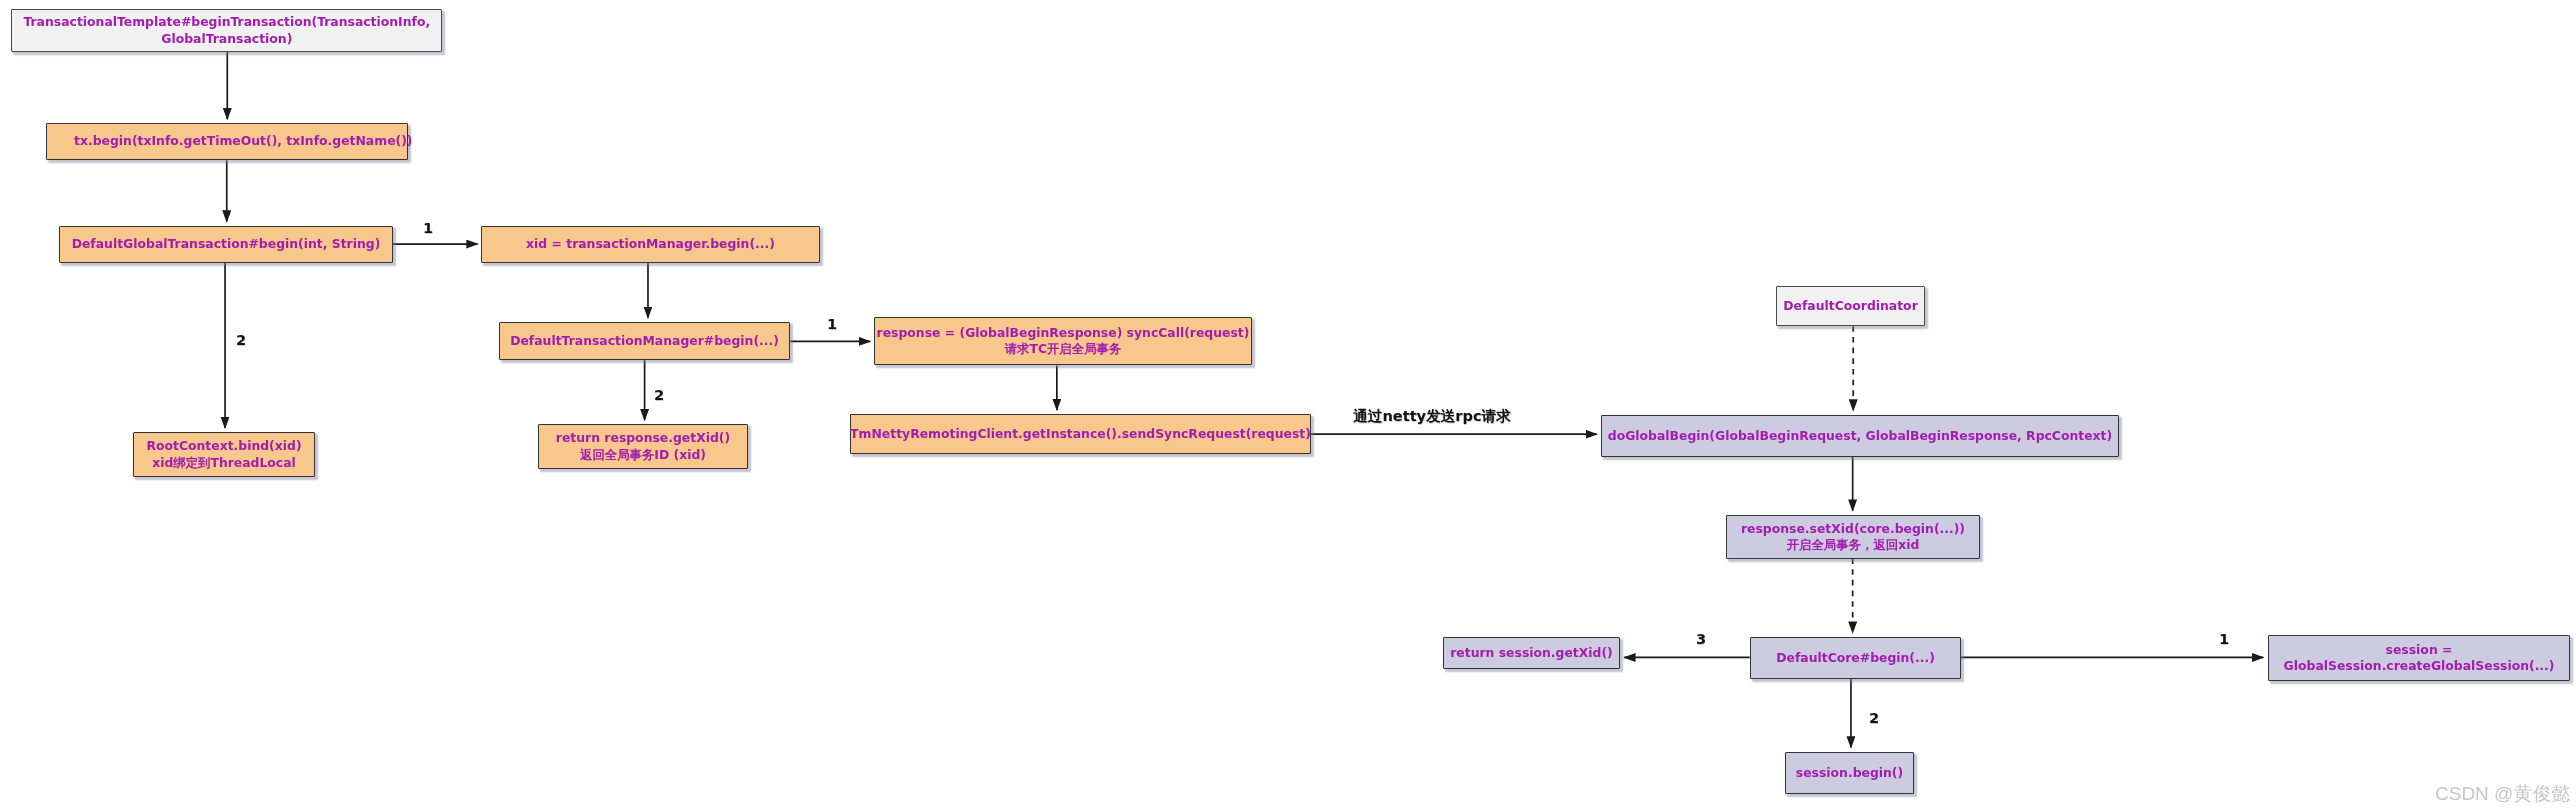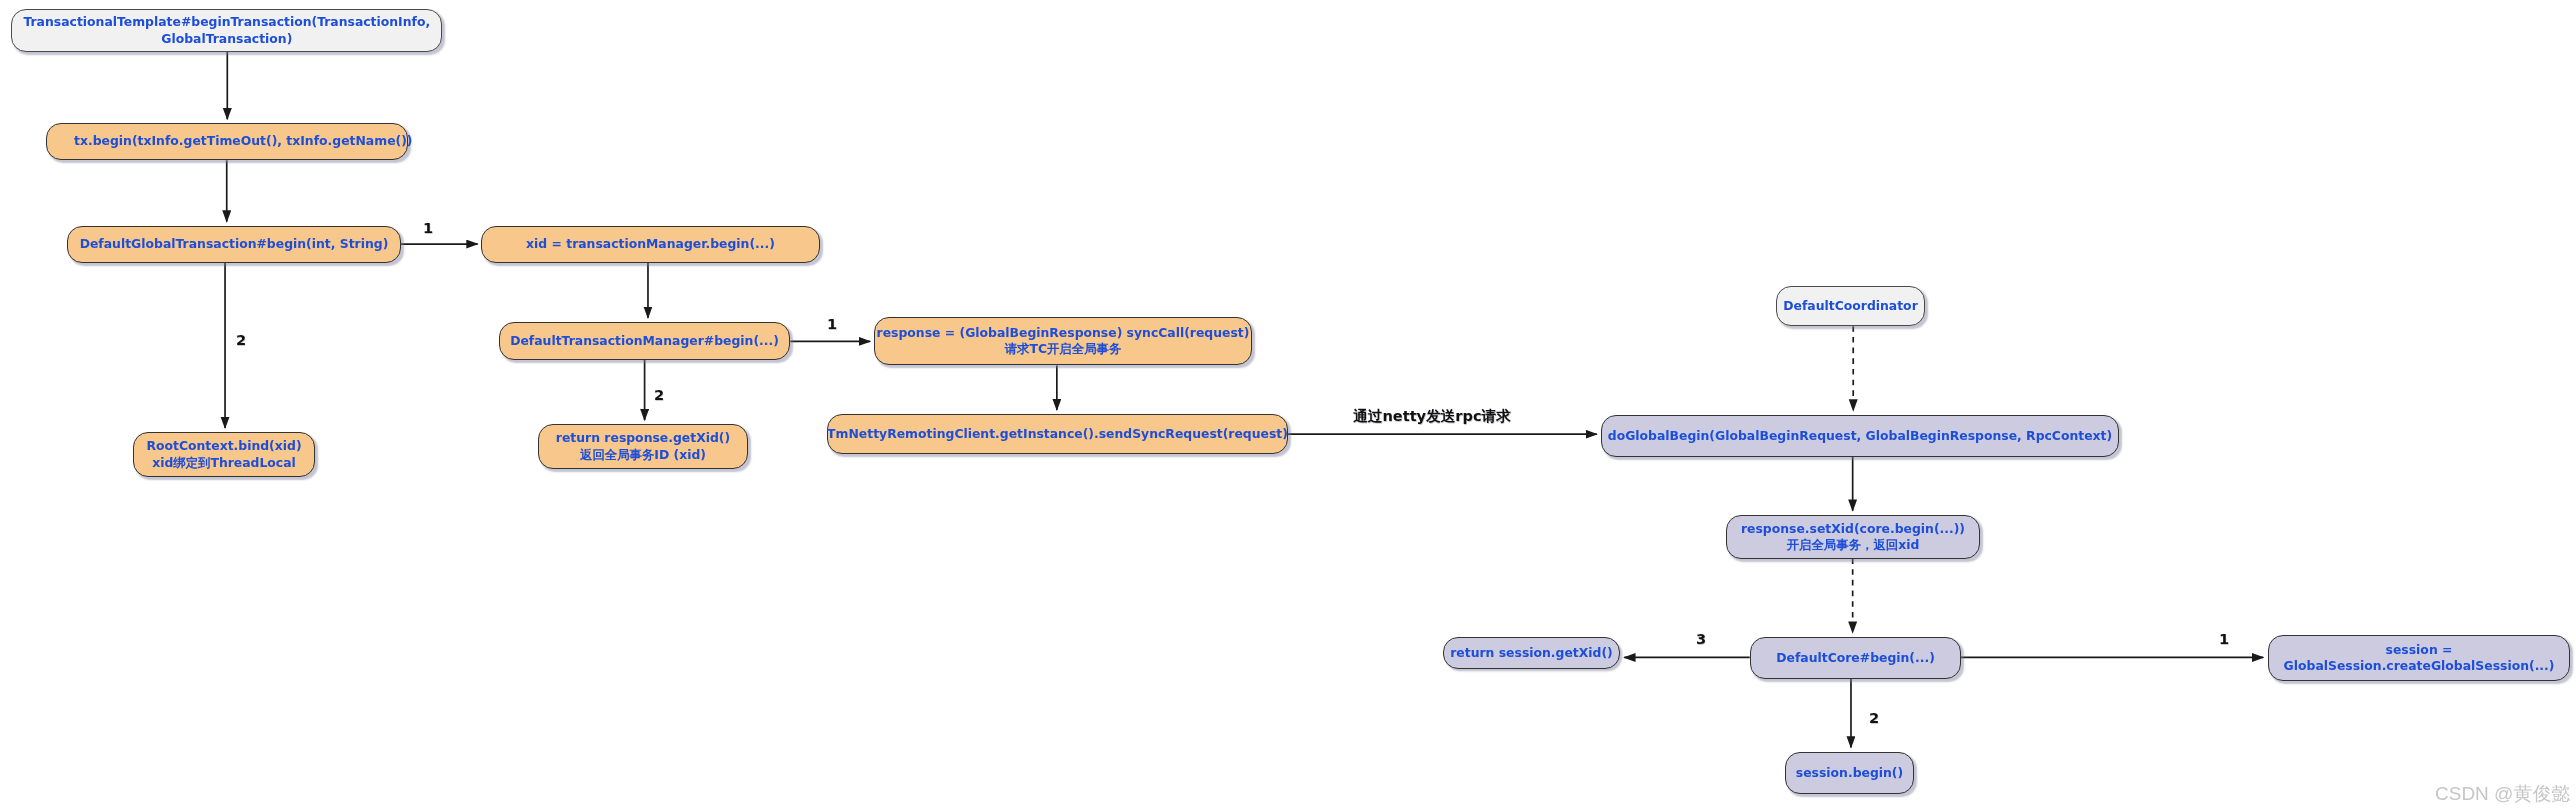--- a/index.html
+++ b/index.html
@@ -1,21 +1,21 @@
 <!DOCTYPE html>
 <html style="font-size:9px"><head>
 <meta charset="utf-8">
 <style>
   html,body{margin:0;padding:0;background:#ffffff;}
   .canvas{position:relative;width:2576px;height:811px;background:#ffffff;overflow:hidden;
           font-family:"DejaVu Sans","Liberation Sans",sans-serif;}
   svg.edges{position:absolute;left:0;top:0;width:2576px;height:811px;pointer-events:none;}
-  .node{position:absolute;box-sizing:border-box;border:1.7px solid #333333;border-radius:15px;
+  .node{position:absolute;box-sizing:border-box;border:1.7px solid #333333;border-radius:1px;
         display:flex;flex-direction:column;align-items:center;justify-content:center;
-        text-align:center;font-weight:bold;font-size:12.4px;line-height:1.3;color:#1d4ed8;
+        text-align:center;font-weight:bold;font-size:12.4px;line-height:1.3;color:#a21caf;
         box-shadow:2.3px 2.3px 1.7px rgba(125,125,155,.45);white-space:nowrap;padding:1.1px 3.4px;}
   .orange{background:#F8C78C;}
   .lavender{background:#CDCBDF;}
   .plain{background:#F1F1F1;border-color:#4a4a4a;}
   .edge-label{position:absolute;transform:translateX(-50%);font-weight:bold;font-size:14.6px;
         color:#111;white-space:nowrap;text-shadow:0.6px 0.6px 0.6px rgba(150,150,170,.5);}
   .watermark{position:absolute;right:5.6px;bottom:4.5px;font-size:19px;color:#C6C6C6;
         font-family:"Liberation Sans",sans-serif;font-weight:normal;}
 </style>
 </head>
@@ -48,21 +48,21 @@
 
   <div class="node plain" style="left:11.3px;top:9px;width:431px;height:43px;">
     <span>TransactionalTemplate#beginTransaction(TransactionInfo,</span>
     <span>GlobalTransaction)</span>
   </div>
 
   <div class="node orange" style="left:46px;top:123px;width:362px;height:37px;padding-left:36px;">
     <span>tx.begin(txInfo.getTimeOut(), txInfo.getName())</span>
   </div>
 
-  <div class="node orange" style="left:59px;top:226px;width:334px;height:37px;margin-left:8px;">
+  <div class="node orange" style="left:59px;top:226px;width:334px;height:37px;">
     <span>DefaultGlobalTransaction#begin(int, String)</span>
   </div>
 
   <div class="node orange" style="left:481px;top:226px;width:339px;height:37px;">
     <span>xid = transactionManager.begin(...)</span>
   </div>
 
   <div class="node orange" style="left:133px;top:432px;width:182px;height:45px;">
     <span>RootContext.bind(xid)</span>
     <span>xid绑定到ThreadLocal</span>
@@ -75,21 +75,21 @@
   <div class="node orange" style="left:874px;top:317px;width:378px;height:48px;align-items:center;">
     <span>response = (GlobalBeginResponse) syncCall(request)</span>
     <span>请求TC开启全局事务</span>
   </div>
 
   <div class="node orange" style="left:538px;top:424px;width:210px;height:45px;">
     <span>return response.getXid()</span>
     <span>返回全局事务ID (xid)</span>
   </div>
 
-  <div class="node orange" style="left:827px;top:414px;width:461px;height:40px;">
+  <div class="node orange" style="left:850px;top:414px;width:461px;height:40px;">
     <span>TmNettyRemotingClient.getInstance().sendSyncRequest(request)</span>
   </div>
 
   <div class="node lavender" style="left:1601px;top:415px;width:518px;height:42px;">
     <span>doGlobalBegin(GlobalBeginRequest, GlobalBeginResponse, RpcContext)</span>
   </div>
 
   <div class="node plain" style="left:1776px;top:286px;width:149px;height:40px;">
     <span>DefaultCoordinator</span>
   </div>

